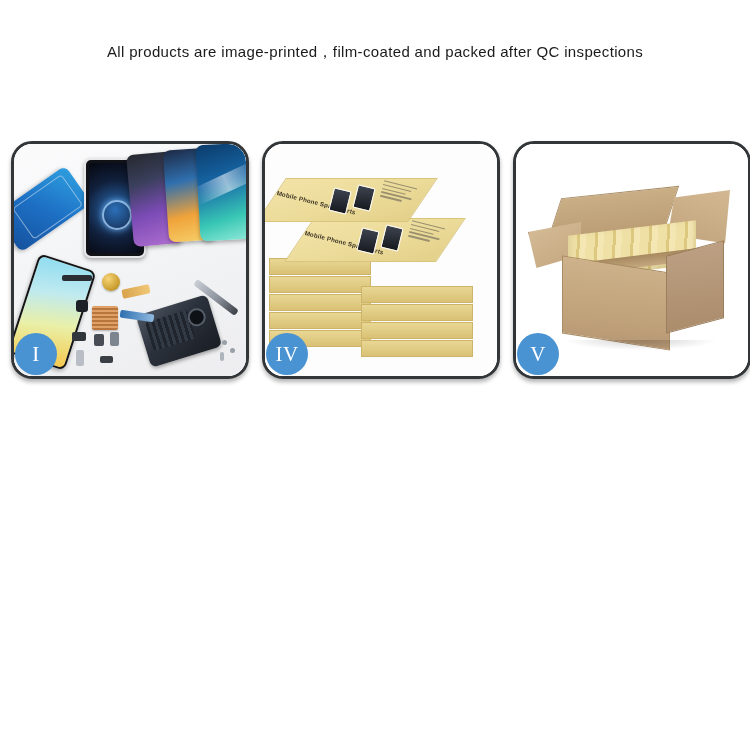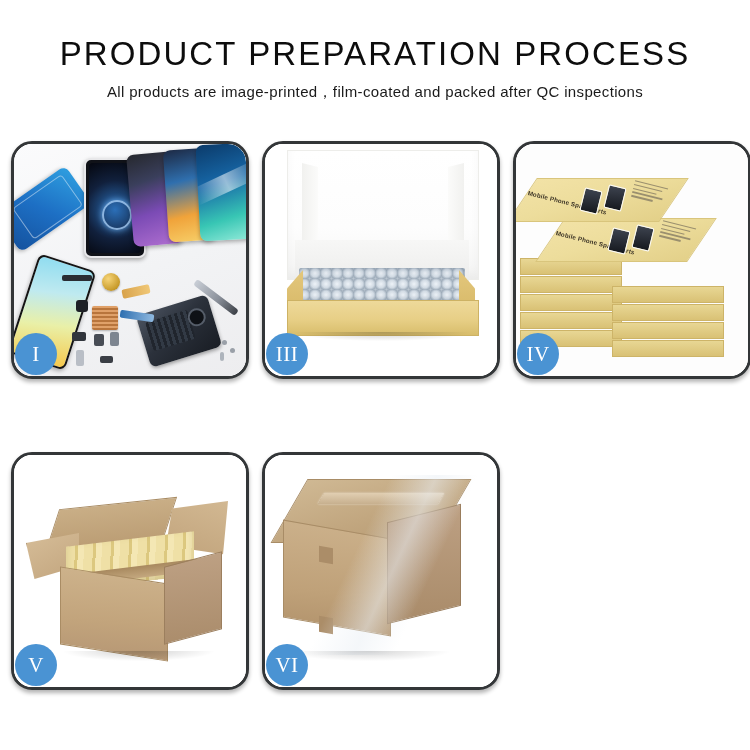--- a/index.html
+++ b/index.html
@@ -365,21 +365,20 @@
   }
   .c6-shadow {
     position:absolute; left:24px; top:196px; width:160px; height:10px;
     background: radial-gradient(ellipse at 50% 0%, rgba(0,0,0,0.16), rgba(0,0,0,0) 72%);
   }
 </style>
 </head>
 <body>
 
 <div class="header">
-  <div class="page-title">PRODUCT PREPARATION PROCESS</div>
   <div class="page-subtitle">All products are image-printed，film-coated and packed after QC inspections</div>
 </div>
 
 <div class="panel-grid">
 
   <div class="panel">
     <div class="panel-media">
       <div class="p1-bg"></div>
       <div class="phone ph-blue-back"></div>
       <div class="phone ph-black"></div>
@@ -401,36 +400,20 @@
       <div class="part pt-chipE"></div>
       <div class="part pt-screwdriver"></div>
       <div class="part pt-screw1"></div>
       <div class="part pt-screw2"></div>
       <div class="part pt-screw3"></div>
     </div>
     <div class="badge">I</div>
   </div>
 
 
-  <div class="panel">
-    <div class="panel-media">
-      <div class="p3-bg"></div>
-      <div class="b3-lid">
-        <div class="b3-lid-left"></div>
-        <div class="b3-lid-right"></div>
-      </div>
-      <div class="b3-inner"></div>
-      <div class="b3-bubbles"></div>
-      <div class="b3-left-wall"></div>
-      <div class="b3-right-wall"></div>
-      <div class="b3-front"></div>
-      <div class="b3-shadow"></div>
-    </div>
-    <div class="badge">III</div>
-  </div>
 
   <div class="panel">
     <div class="panel-media">
       <div class="p4-bg"></div>
 
       <div class="sb-side" style="left:4px; top:186px; width:100px;"></div>
       <div class="sb-side" style="left:4px; top:168px; width:100px;"></div>
       <div class="sb-side" style="left:4px; top:150px; width:100px;"></div>
       <div class="sb-side" style="left:4px; top:132px; width:100px;"></div>
       <div class="sb-side" style="left:4px; top:114px; width:100px;"></div>
@@ -479,28 +462,14 @@
       <div class="c5-flap-right"></div>
       <div class="c5-contents"></div>
       <div class="c5-rim"></div>
       <div class="c5-front"></div>
       <div class="c5-side"></div>
       <div class="c5-shadow"></div>
     </div>
     <div class="badge">V</div>
   </div>
 
-  <div class="panel">
-    <div class="panel-media">
-      <div class="p6-bg"></div>
-      <div class="c6-top"></div>
-      <div class="c6-tape"></div>
-      <div class="c6-front"></div>
-      <div class="c6-side"></div>
-      <div class="c6-notch1"></div>
-      <div class="c6-notch2"></div>
-      <div class="c6-wrap"></div>
-      <div class="c6-shadow"></div>
-    </div>
-    <div class="badge">VI</div>
-  </div>
 
 </div>
 
 </body></html>

